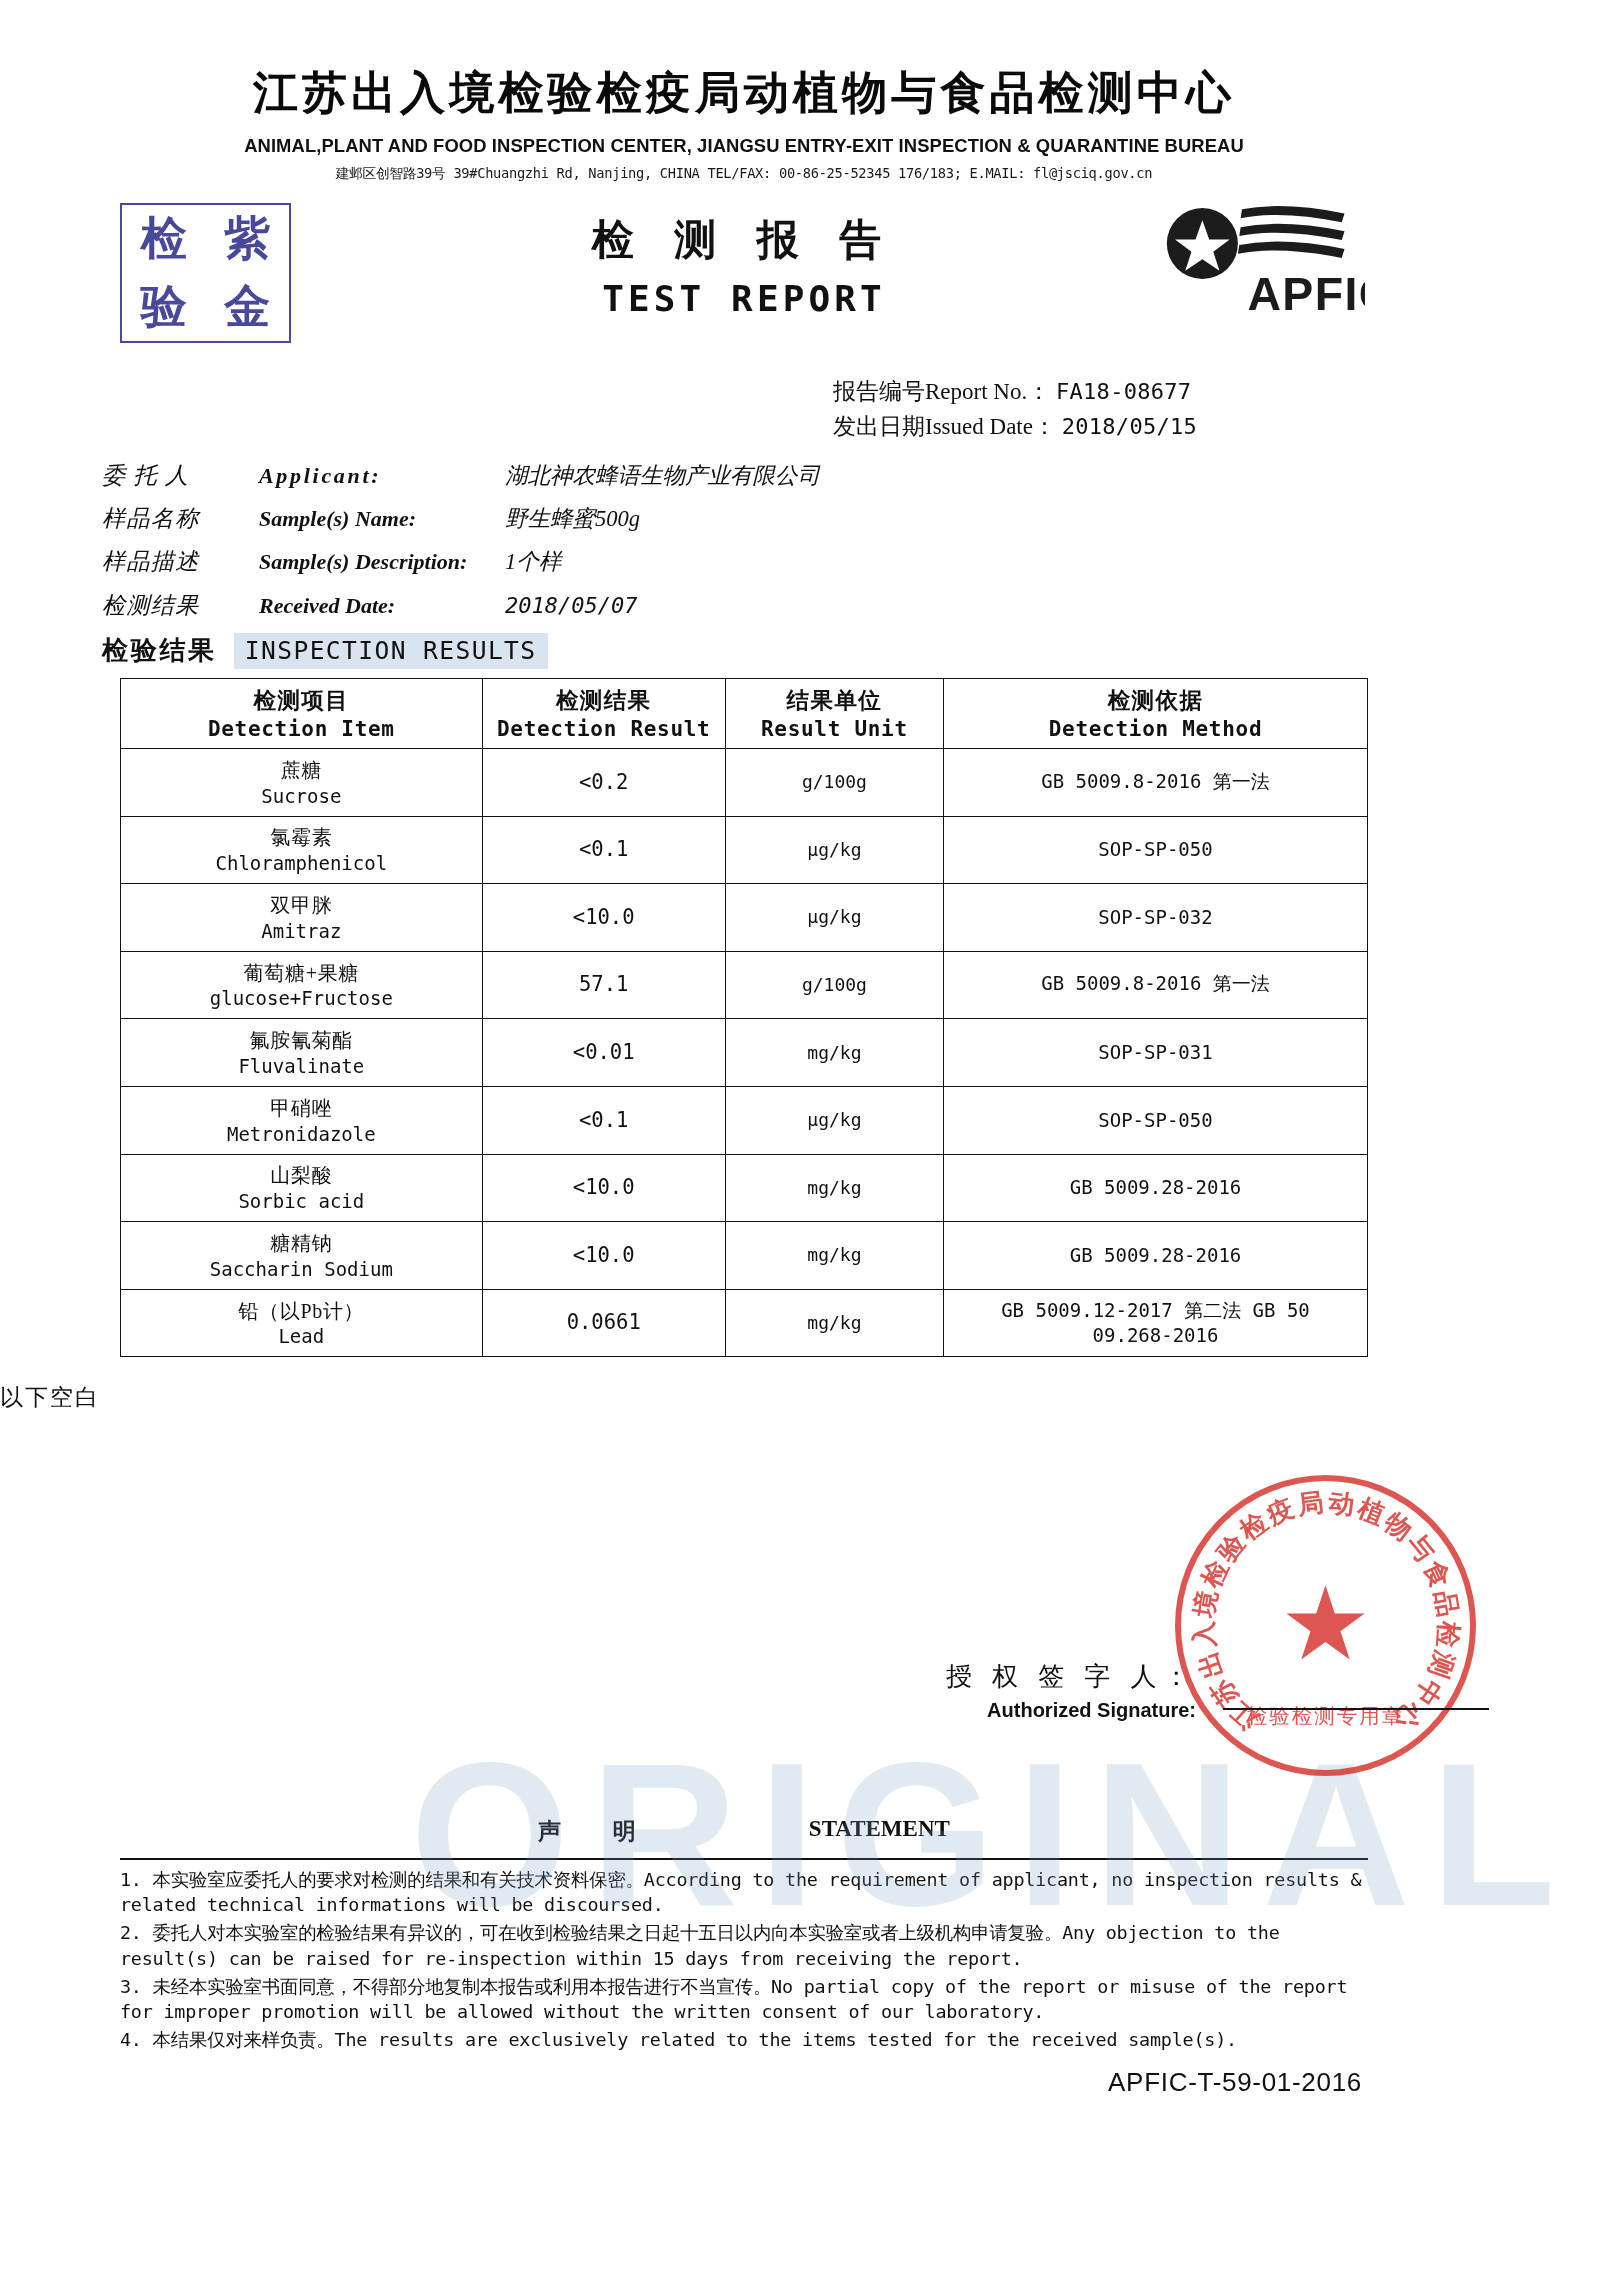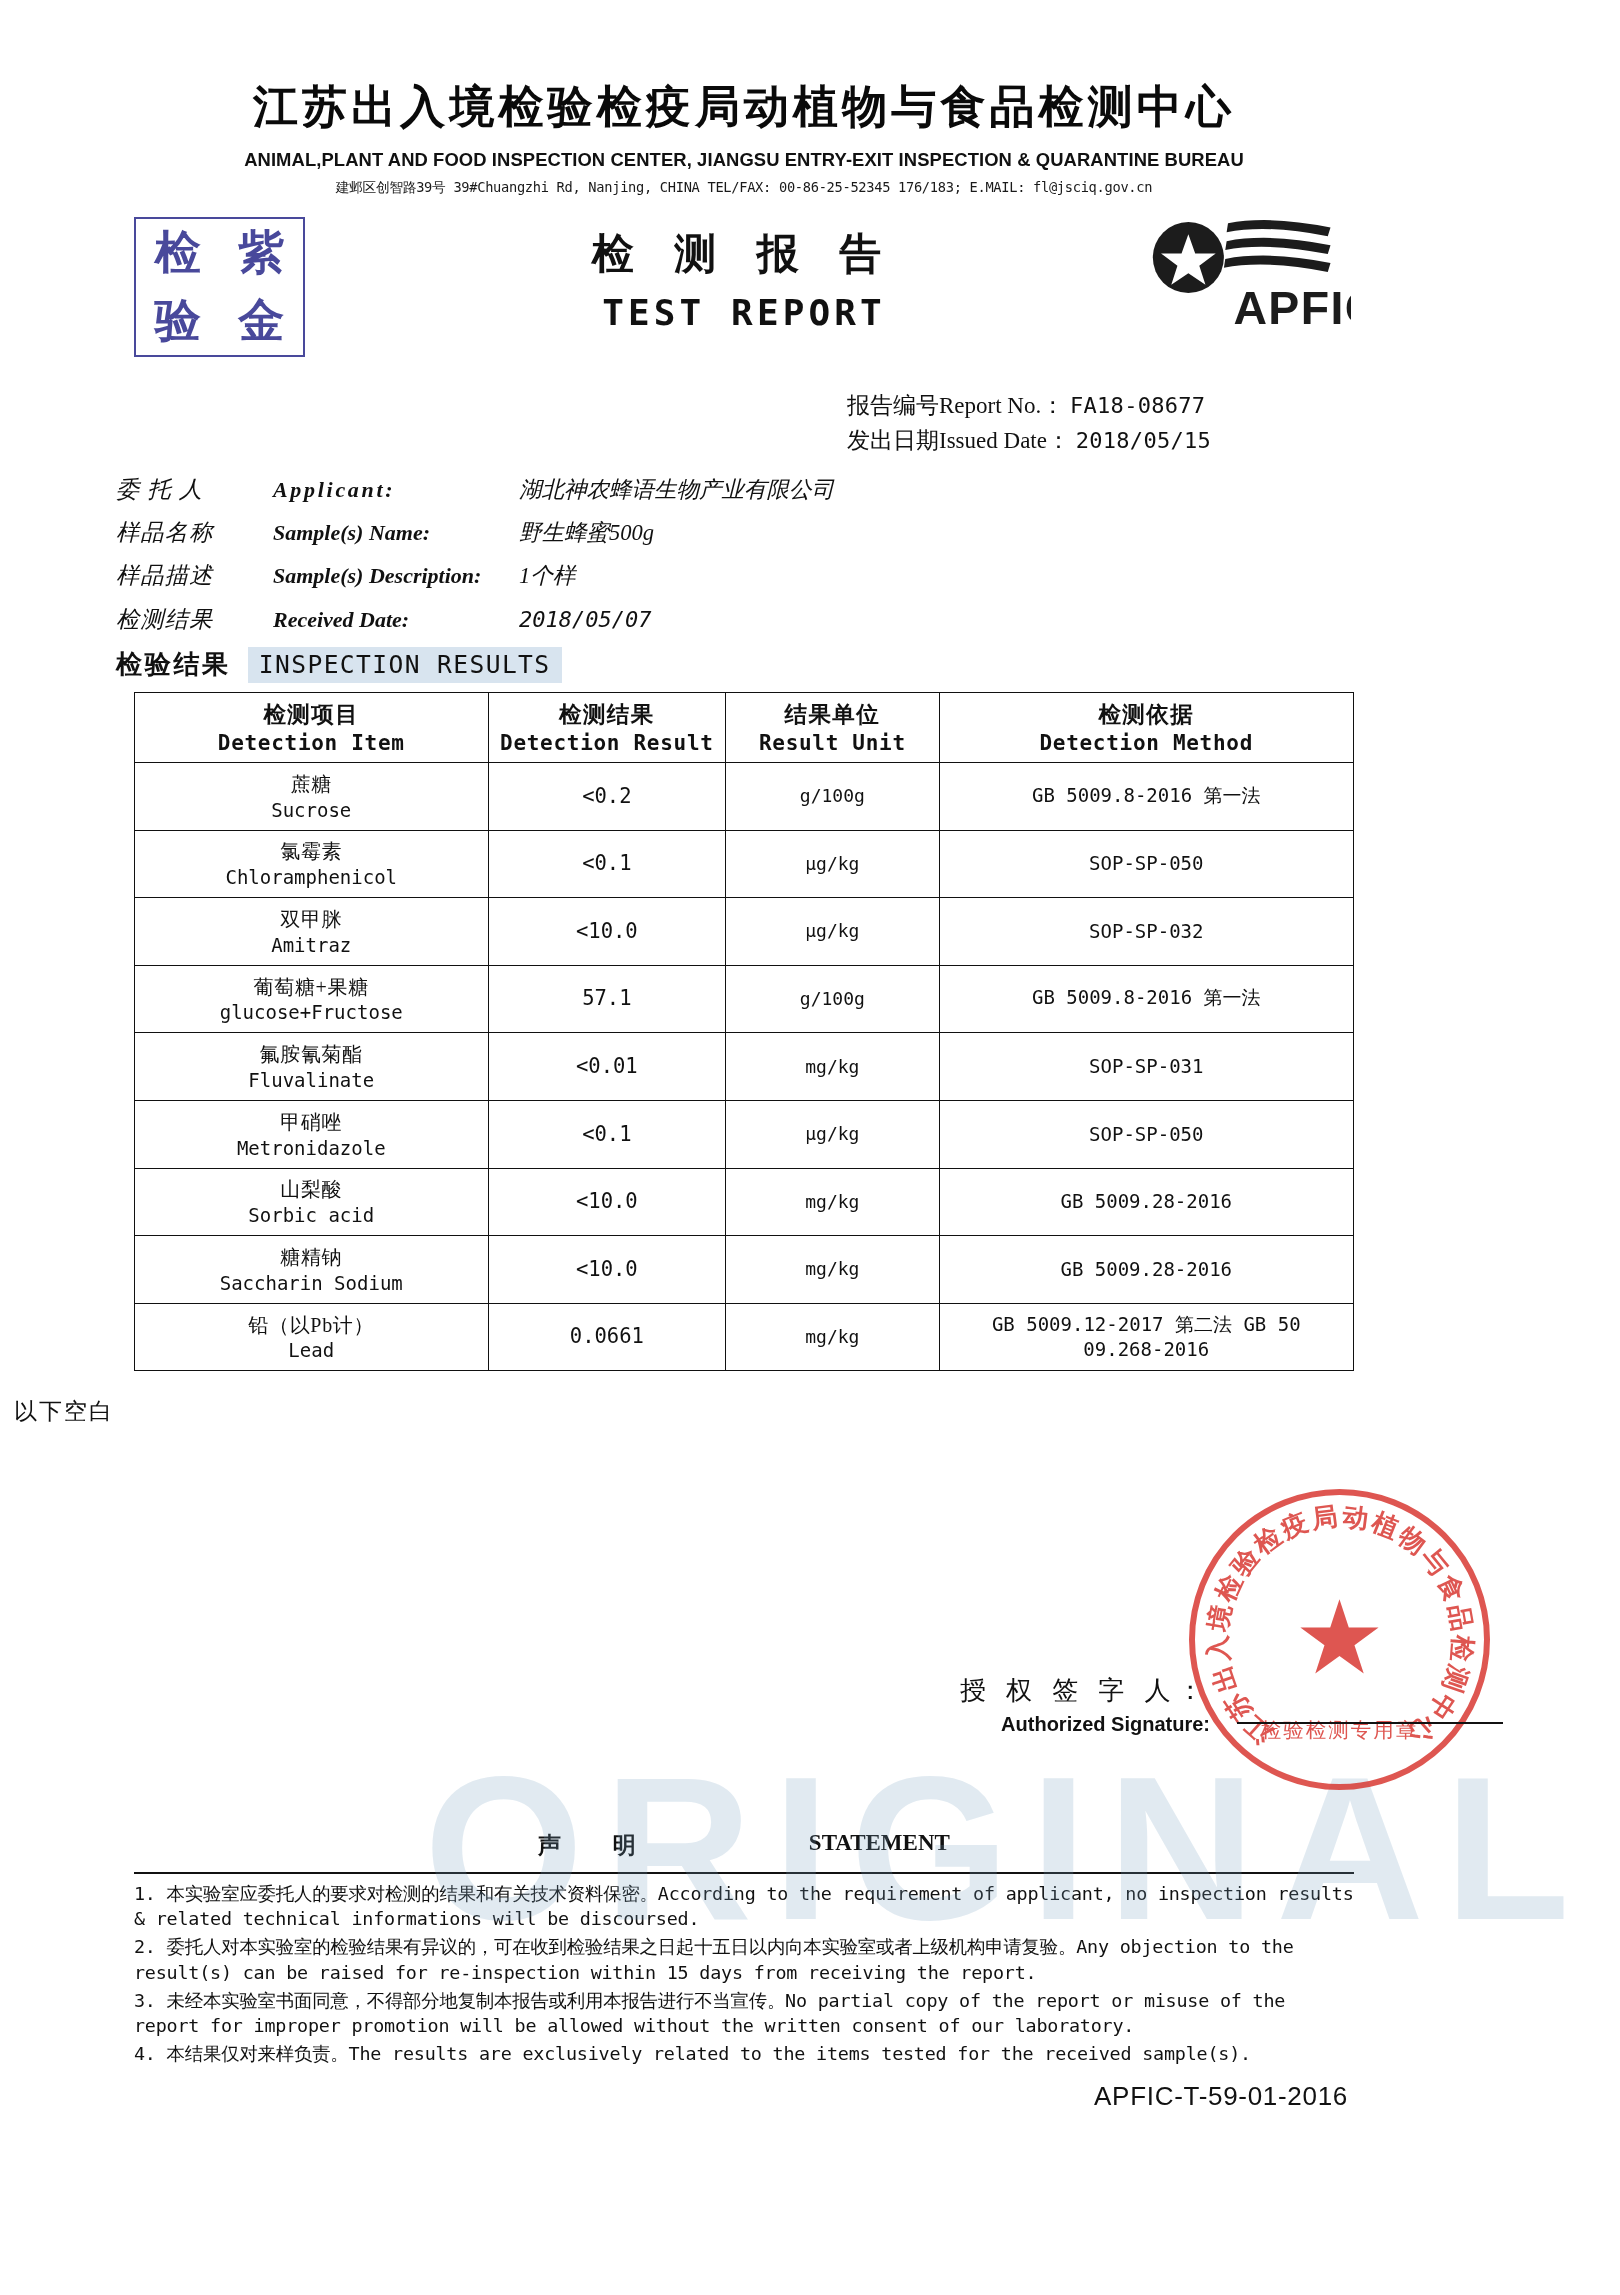--- a/index.html
+++ b/index.html
@@ -12,21 +12,21 @@
     height: 2295px;
     font-family: "Liberation Serif", serif;
     color: #111;
     position: relative;
     overflow: hidden;
   }
   .page {
     position: relative;
     width: 1488px;
     height: 2295px;
-    padding: 14px;
+    padding: 0;
     box-sizing: border-box;
   }
 
   
   .hdr {
     text-align: center;
     padding-top: 63px;
   }
   .hdr-cn {
     font-family: "Liberation Serif", serif;

